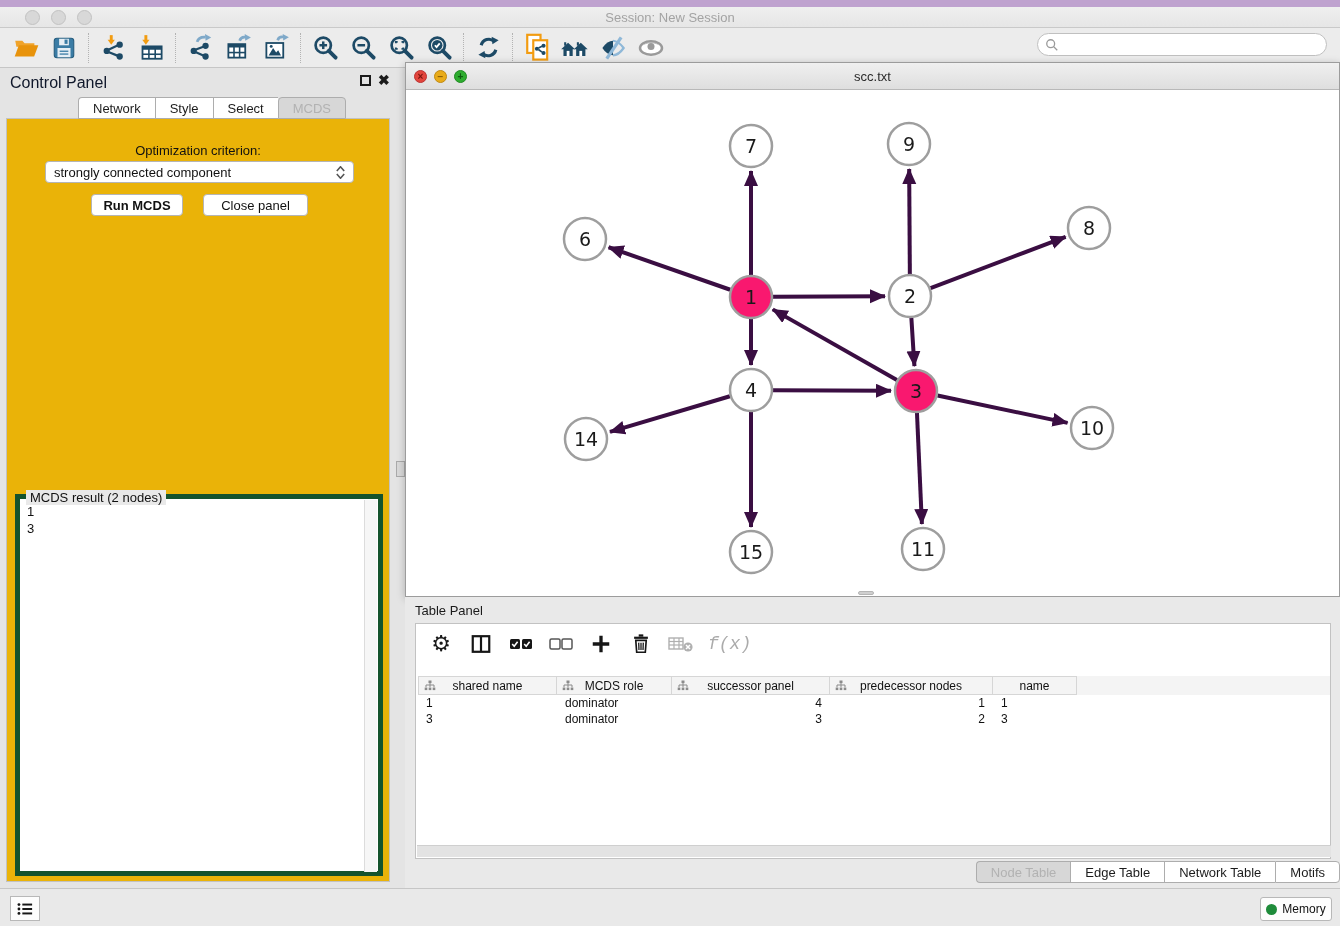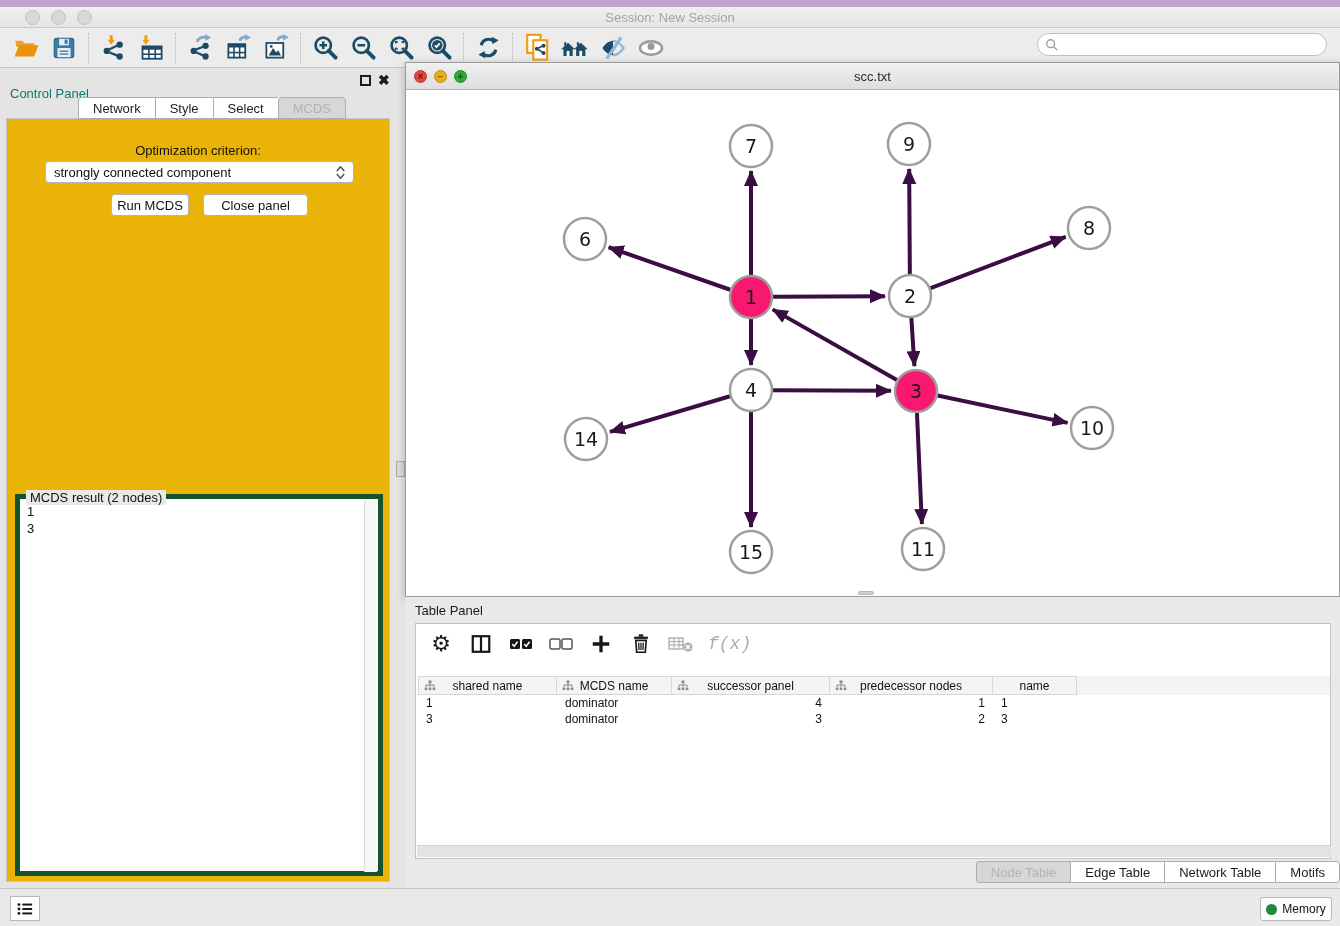--- a/index.html
+++ b/index.html
@@ -23,39 +23,39 @@
   .tb-icon { width:32px; height:32px; display:flex; align-items:center; justify-content:center; cursor:pointer; }
   .tb-sep { width:1px; height:30px; border-left:1px dotted #b3b3b3; margin:0 8px; }
   .tb-gap { width:6px; }
   .searchbox { position:absolute; right:13px; top:5px; width:290px; height:23px;
     background:#fff; border:1px solid #c0c0c0; border-radius:12px; display:flex; align-items:center; padding-left:7px; }
   .searchbox input { border:none; outline:none; flex:1; font-size:12px; background:transparent; margin-left:4px; }
 
   
   .control-panel { position:absolute; left:0; top:68px; width:396px; height:820px; background:#e4e4e4; }
   .cp-header { position:absolute; left:0; top:0; width:100%; height:26px; }
-  .cp-title { position:absolute; left:10px; top:6px; font-size:13px; color:#0f766e;margin-top:12px; }
+  .cp-title { position:absolute; left:10px; top:6px; font-size:16px; color:#0f172a; }
   .panel-float { position:absolute; width:11px; height:11px; border:2px solid #1b1b1b; top:7px; cursor:pointer; }
   .panel-close { position:absolute; top:4px; font-size:14px; font-weight:bold; color:#1b1b1b; cursor:pointer; }
   .cp-tabs { position:absolute; left:78px; top:29px; display:flex; z-index:3; }
   .tab { height:22px; padding:0 14px; font-size:13px; color:#1c1c1c; background:#fff;
     border:1px solid #adadad; border-right:none; display:flex; align-items:center; cursor:pointer; }
   .tab:first-child { border-top-left-radius:4px; }
   .tab:last-child { border-right:1px solid #adadad; border-top-right-radius:4px; }
   .tab.selected { background:#d7d7d7; color:#b2b2b2; border-top-left-radius:4px; border-top-right-radius:4px; }
   .cp-body { position:absolute; left:6px; top:50px; width:384px; height:764px;
     background:#eab308; border:1px solid #c2c2c2; }
   .opt-label { position:absolute; left:0; top:24px; width:100%; text-align:center; font-size:13px; color:#111; }
   .criterion { position:absolute; left:38px; top:42px; width:309px; height:22px; background:#fff;
     border:1px solid #b5b5b5; border-radius:4px; display:flex; align-items:center; padding:0 8px;
     font-size:13px; color:#111; cursor:pointer; }
   .criterion .stepper { margin-left:auto; display:flex; flex-direction:column; gap:1px; }
   .cp-btn { position:absolute; top:75px; height:22px; background:#fff; border:1px solid #b5b5b5;
     border-radius:4px; font-size:13px; color:#111; display:flex; align-items:center; justify-content:center; cursor:pointer; }
-  .btn-run { left:104px; width:78px; }
+  .btn-run { left:84px; width:92px;font-weight:bold; }
   .btn-close { left:196px; width:105px; }
   .result-box { position:absolute; left:8px; top:375px; width:368px; height:382px;
     border:5px solid #14532d; background:#fff; }
   .result-legend { position:absolute; left:6px; top:-9px; background:#e9e9e9; padding:0 4px;
     font-size:13px; color:#111; }
   .result-lines { position:absolute; left:0; top:4px; width:353px; padding-left:7px;
     font-size:13px; color:#111; line-height:17px; }
   .result-scroll { position:absolute; right:1px; top:1px; width:13px; height:372px;
     background:#f6f6f6; border-left:1px solid #dcdcdc; }
   .splitter-knob { position:absolute; left:396px; top:461px; width:9px; height:16px;
@@ -466,21 +466,21 @@
             <span>shared name</span>
           </div>
           <div class="tp-hcell w1">
             <svg class="hicon" width="12" height="12" viewBox="0 0 12 12">
                 <rect x="4.5" y="0.5" width="3" height="2.6" fill="#8a8a8a"></rect>
                 <path d="M6 3 v2 M2 5 h8 M2 5 v2 M6 5 v2 M10 5 v2" stroke="#8a8a8a" fill="none"></path>
                 <rect x="0.7" y="7.5" width="2.6" height="2.6" fill="#8a8a8a"></rect>
                 <rect x="4.7" y="7.5" width="2.6" height="2.6" fill="#8a8a8a"></rect>
                 <rect x="8.7" y="7.5" width="2.6" height="2.6" fill="#8a8a8a"></rect>
               </svg>
-            <span>MCDS name</span>
+            <span>MCDS role</span>
           </div>
           <div class="tp-hcell w2">
             <svg class="hicon" width="12" height="12" viewBox="0 0 12 12">
                 <rect x="4.5" y="0.5" width="3" height="2.6" fill="#8a8a8a"></rect>
                 <path d="M6 3 v2 M2 5 h8 M2 5 v2 M6 5 v2 M10 5 v2" stroke="#8a8a8a" fill="none"></path>
                 <rect x="0.7" y="7.5" width="2.6" height="2.6" fill="#8a8a8a"></rect>
                 <rect x="4.7" y="7.5" width="2.6" height="2.6" fill="#8a8a8a"></rect>
                 <rect x="8.7" y="7.5" width="2.6" height="2.6" fill="#8a8a8a"></rect>
               </svg>
             <span>successor panel</span>

